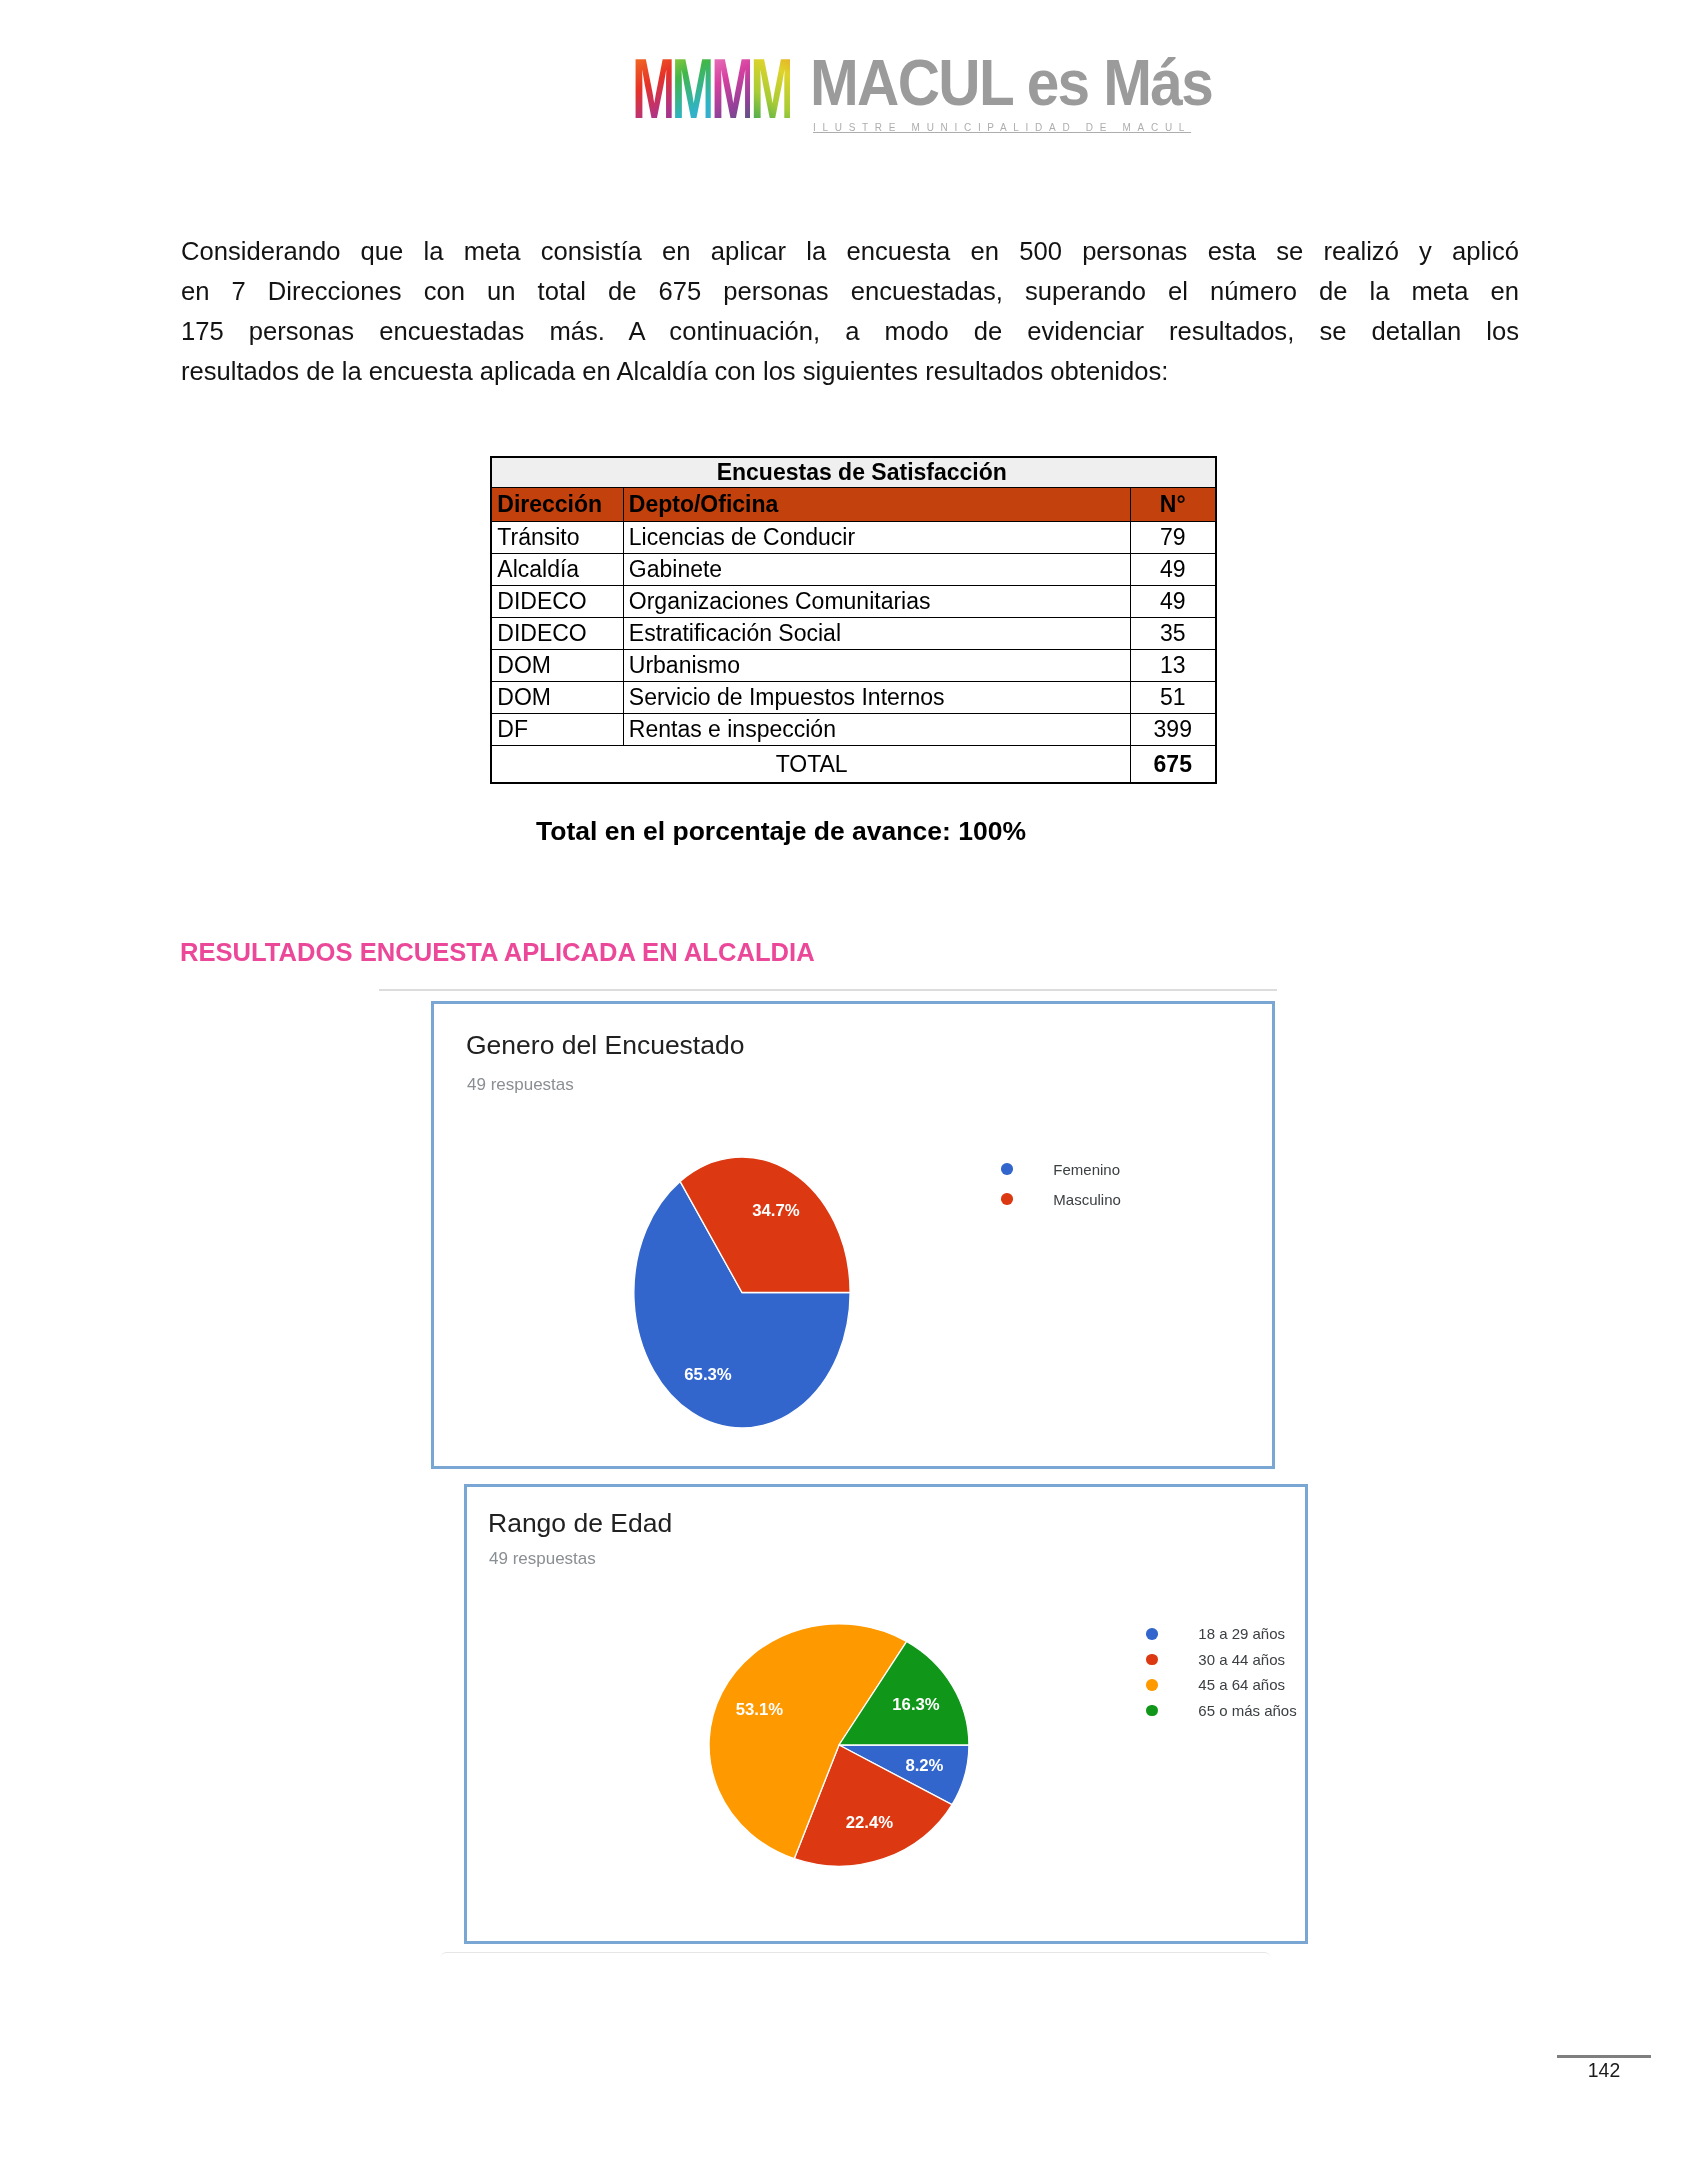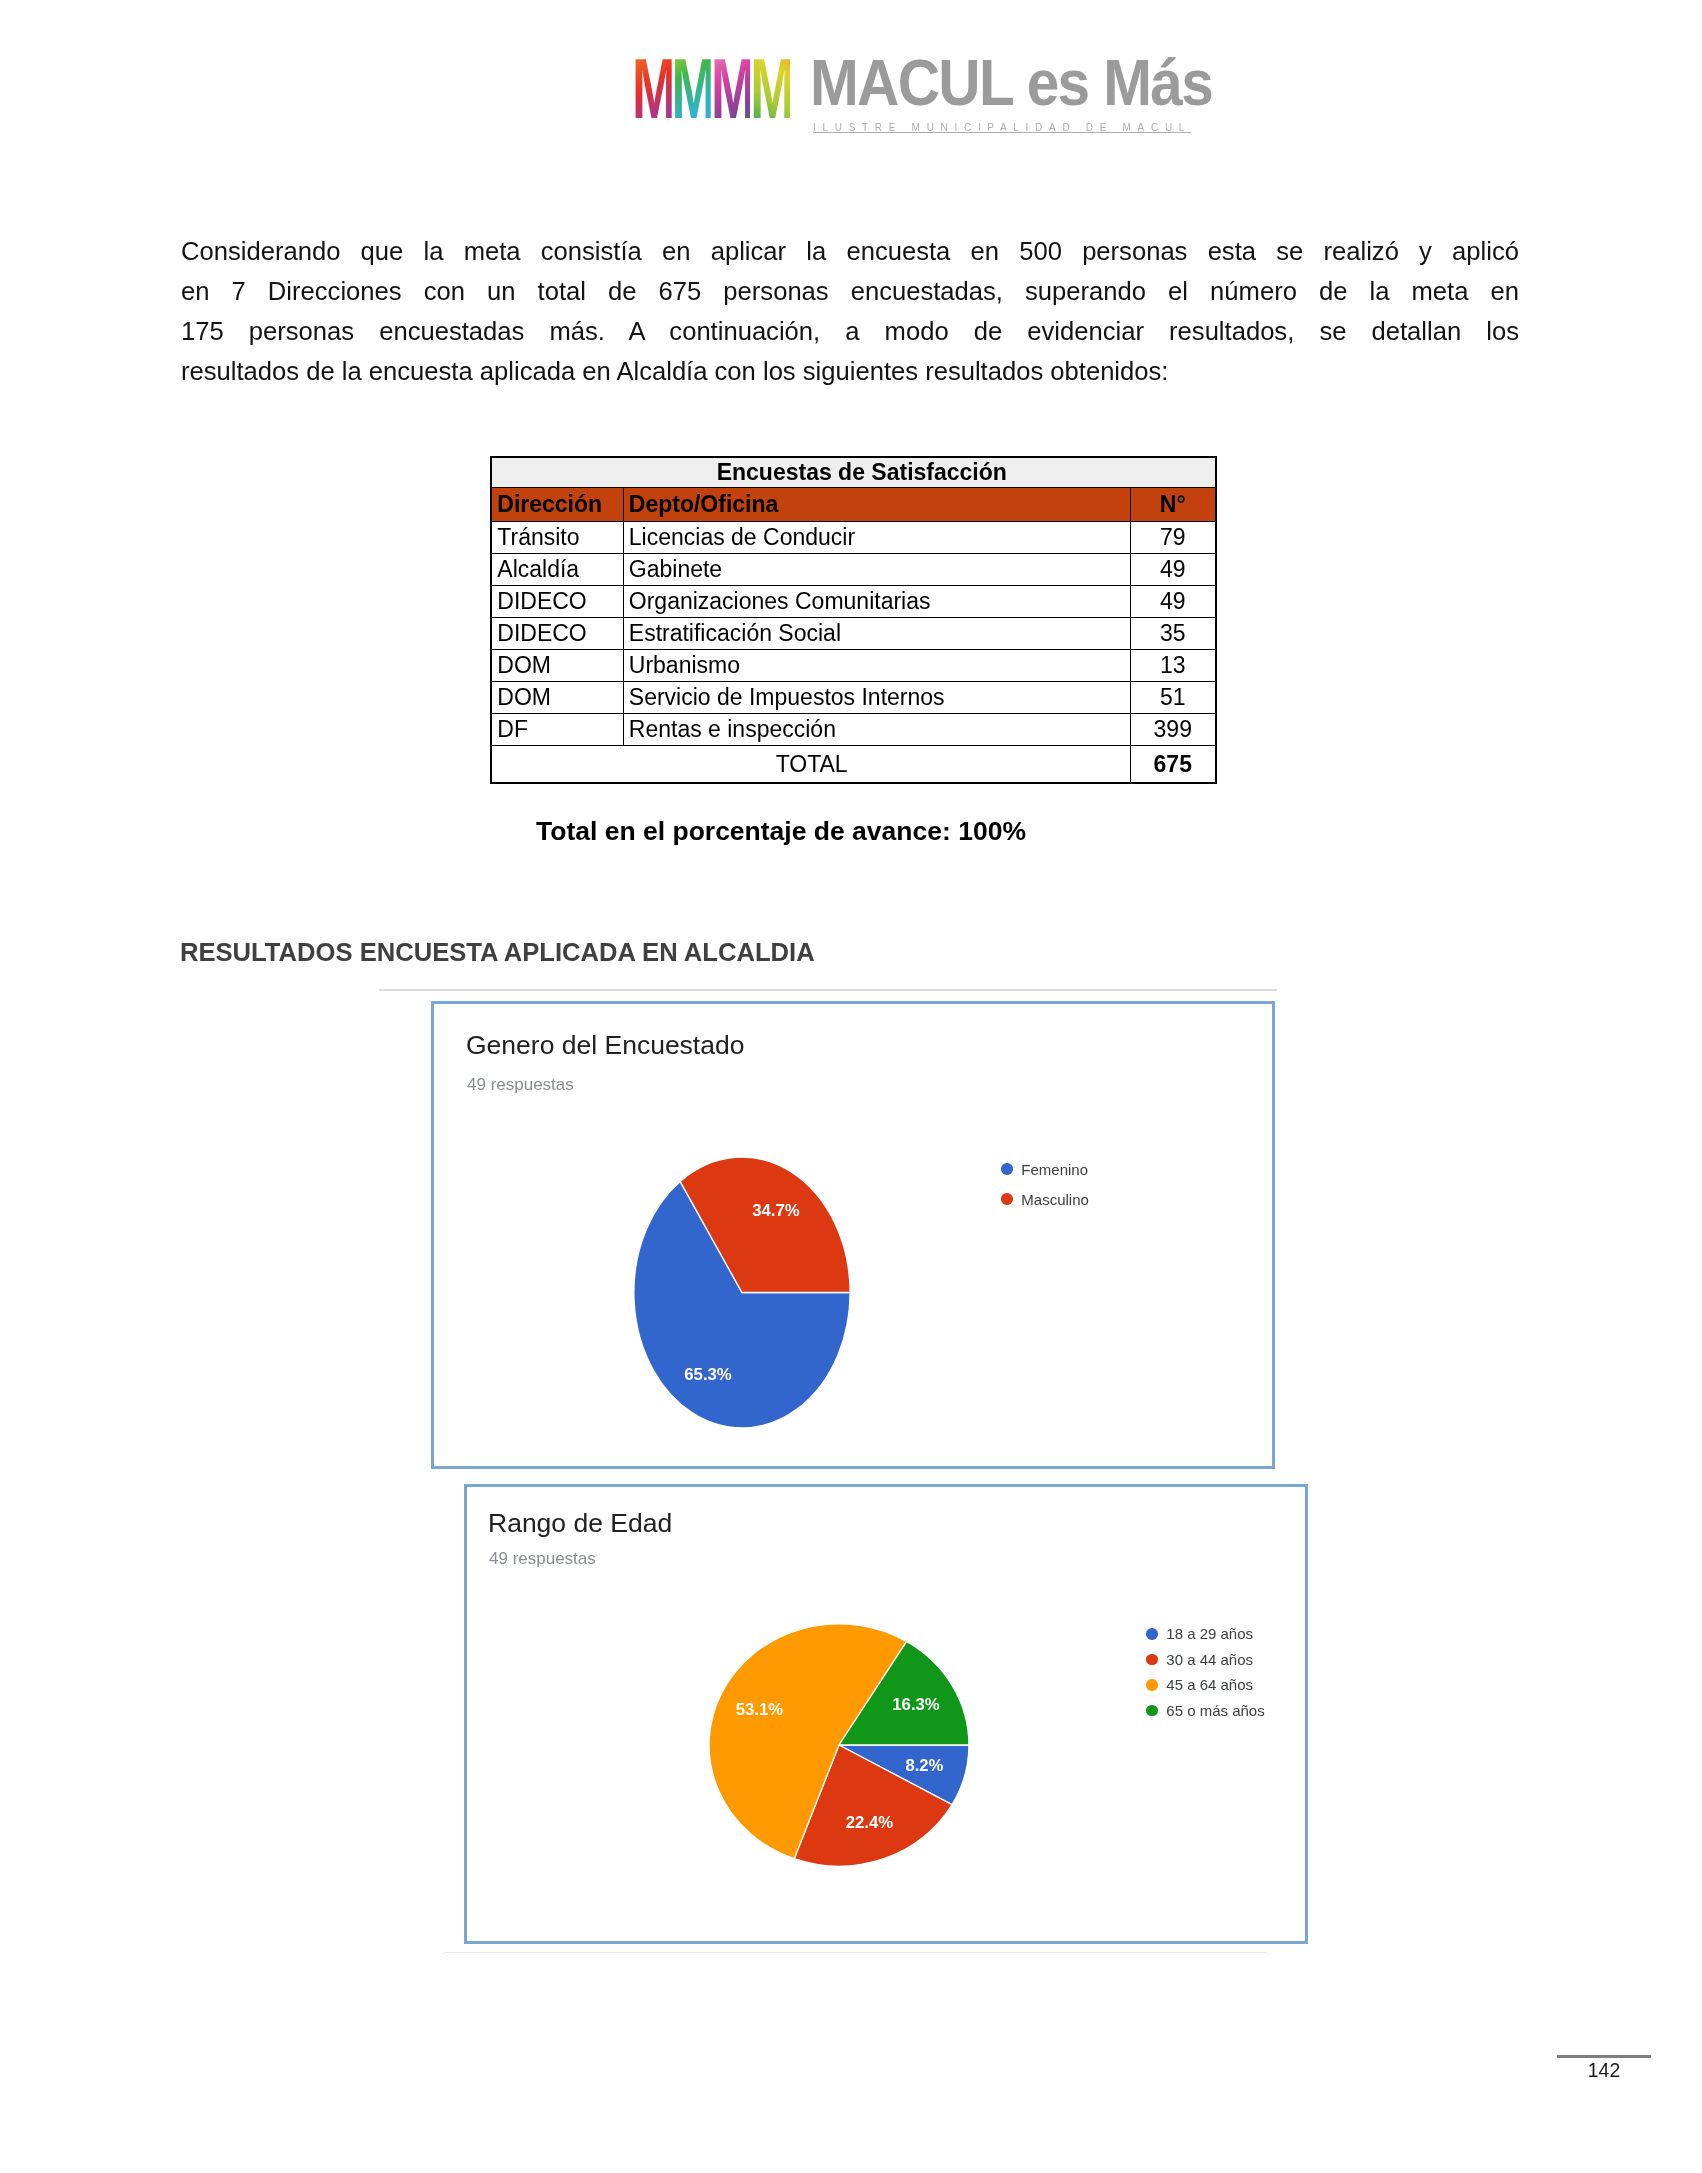--- a/index.html
+++ b/index.html
@@ -56,21 +56,21 @@
   .sat-table .total-row td{height:36px;}
   .sat-table .total-row .total-label{text-align:center;}
   .sat-table .total-row .total-value{font-weight:bold; text-align:center; padding:0;}
   
   .avance{
     position:absolute; left:536px; top:816px;
     font-size:26.5px; font-weight:bold; white-space:nowrap;
   }
   .section-heading{
     position:absolute; left:180px; top:938px;
-    font-size:25.6px; font-weight:bold; white-space:nowrap; color:#404040;
+    font-size:25.6px; font-weight:bold; white-space:nowrap; color:#ec4899;
   }
   
   .faint-line{position:absolute; background:#dcdcdc; height:1.8px;}
   .chart-box{
     position:absolute; left:431px; width:844px; background:#fff;
     border:3.5px solid #79a6d2; box-sizing:border-box;
   }
   .box1{top:1001px; height:468px;}
   .box2{top:1484px; height:460px;margin-left:33px;}
   .chart-title{position:absolute; font-size:26.5px; color:#212121; white-space:nowrap;}
@@ -79,21 +79,21 @@
   .box1 .chart-subtitle{left:33px; top:71px;}
   .box2 .chart-title{left:21px; top:21px;}
   .box2 .chart-subtitle{left:22px; top:62px;}
   .pie-chart{position:absolute;}
   .box1 .pie-chart{left:199px; top:152px; width:218px; height:273px;}
   .box2 .pie-chart{left:241px; top:136px; width:262px; height:244px;}
   .pie-chart svg{display:block;}
   .chart-legend{position:absolute;}
   .box1 .chart-legend{left:567px; top:150px;}
   .box2 .chart-legend{left:679px; top:134px;}
-  .legend-row{display:flex; align-items:center;}
+  .legend-row{display:flex; align-items:center;gap:32px;}
   .box1 .legend-row{height:30px;}
   .box2 .legend-row{height:25.6px;}
   .legend-dot{width:11.5px; height:11.5px; border-radius:50%; flex:0 0 11.5px;}
   .legend-label{margin-left:8.8px; font-size:15px; color:#3c4043; white-space:nowrap;}
   .next-card-sliver{
     position:absolute; left:441px; top:1952px; width:829px; height:8px;
     border-top:1.8px solid #e6e6e6; border-radius:5.3px 5.3px 0 0;
   }
   
   .pageno-rule{position:absolute; left:1557px; top:2055px; width:94px; height:2.6px; background:#7f7f7f;}

